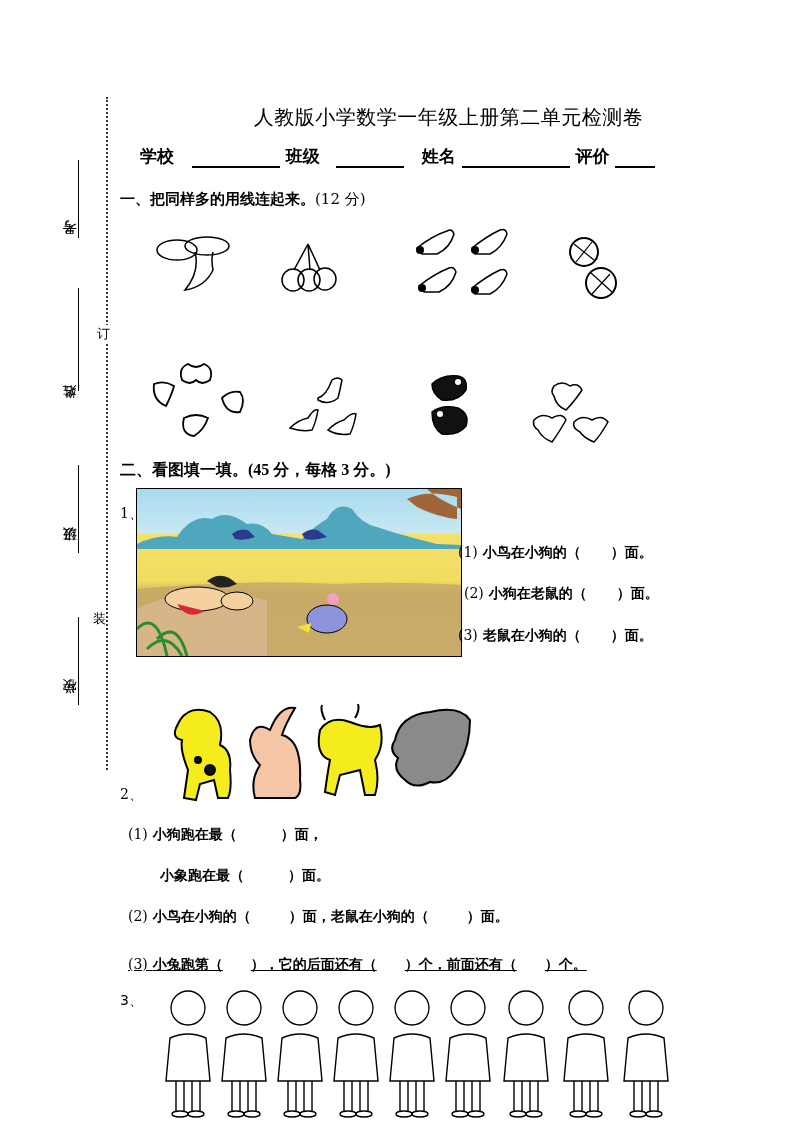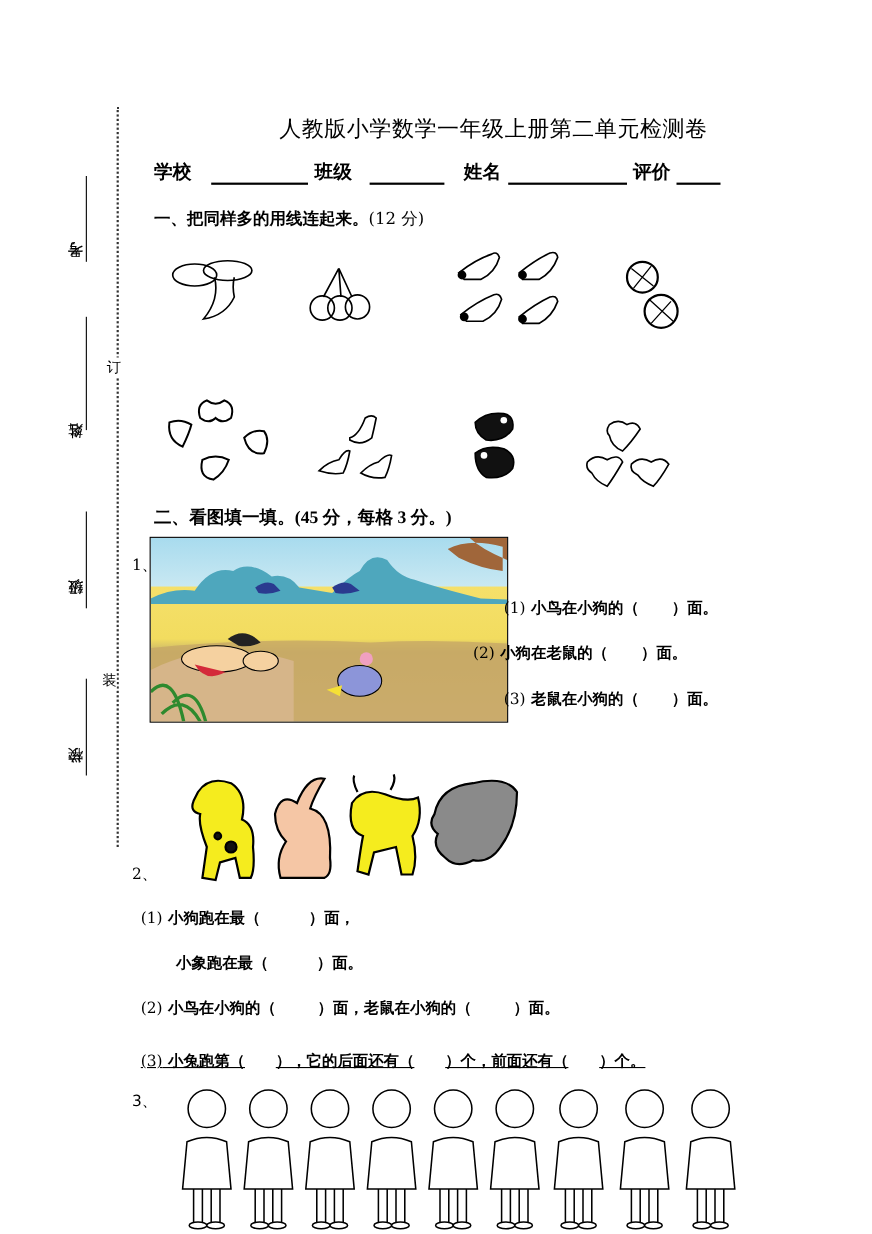--- a/index.html
+++ b/index.html
@@ -2,21 +2,21 @@
 <html><head>
 <meta charset="utf-8">
 <style>
   html, body { margin:0; padding:0; background:#ffffff; }
   body { width:793px; height:1122px; position:relative; overflow:hidden;
          font-family:"DejaVu Sans", sans-serif; color:#000; }
   .abs { position:absolute; }
   .title { left:4px; width:793px; top:104px; text-align:center; font-size:20px; letter-spacing:0.5px;margin-left:48px; }
   .info-row { top:145px; left:140px; font-size:17px; font-weight:bold; white-space:nowrap; }
   .info-row span.blank { display:inline-block; border-bottom:2px solid #000; height:18px; vertical-align:bottom; }
-  .sec-head { font-weight:bold; font-size:15px; white-space:nowrap;margin-left:20px; }
+  .sec-head { font-weight:bold; font-size:15px; white-space:nowrap; }
   .sec-head .score { font-family:"DejaVu Serif", serif; font-weight:normal; }
   .q { font-size:14px; font-weight:bold; white-space:nowrap; }
   .q .num { font-family:"DejaVu Serif", serif; font-weight:normal; }
   .gap { display:inline-block; }
   .dotline { left:106px; top:97px; height:673px; width:0; border-left:2px dotted #333; }
   .side-label { font-size:14px; writing-mode:vertical-rl; transform:rotate(180deg); }
   .side-line { width:0; border-left:1.5px solid #000; }
   .pic { position:absolute; }
   .scene { left:136px; top:488px; width:324px; height:167px; border:1px solid #000; overflow:hidden;
            background:linear-gradient(#a8dbee 0%, #c8e8f2 26%, #f5e06a 27%, #f2dc5f 55%, #c9b56a 62%, #d8b987 100%); }
@@ -146,21 +146,21 @@
     <circle cx="196" cy="110" r="6" fill="#f0a0c0"></circle>
     <path d="M160 138 L174 134 L172 144Z" fill="#f5e035"></path>
     <path d="M0 140 Q20 120 30 167 M20 150 Q40 130 50 167 M10 160 Q30 140 45 167" stroke="#2e8a2e" stroke-width="3" fill="none"></path>
   </svg>
 </div>
 
 <div class="abs q" style="left:458px;top:544px;">
   <span class="num">(1)</span>
   <span>小鸟在小狗的（</span><span class="gap" style="width:30px;"></span><span>）面。</span>
 </div>
-<div class="abs q" style="left:430px;top:585px;">
+<div class="abs q" style="left:464px;top:585px;">
   <span class="num">(2)</span>
   <span>小狗在老鼠的（</span><span class="gap" style="width:30px;"></span><span>）面。</span>
 </div>
 <div class="abs q" style="left:458px;top:627px;">
   <span class="num">(3)</span>
   <span>老鼠在小狗的（</span><span class="gap" style="width:30px;"></span><span>）面。</span>
 </div>
 
 <svg class="pic" style="left:170px;top:700px;" width="305" height="105" viewBox="0 0 305 105">
   <g stroke="#000" stroke-width="2">

